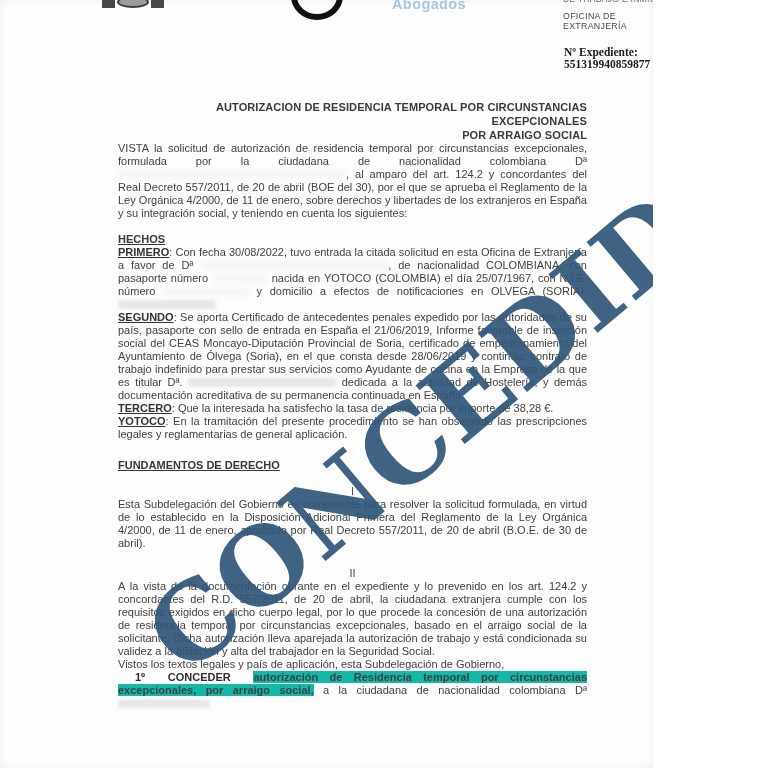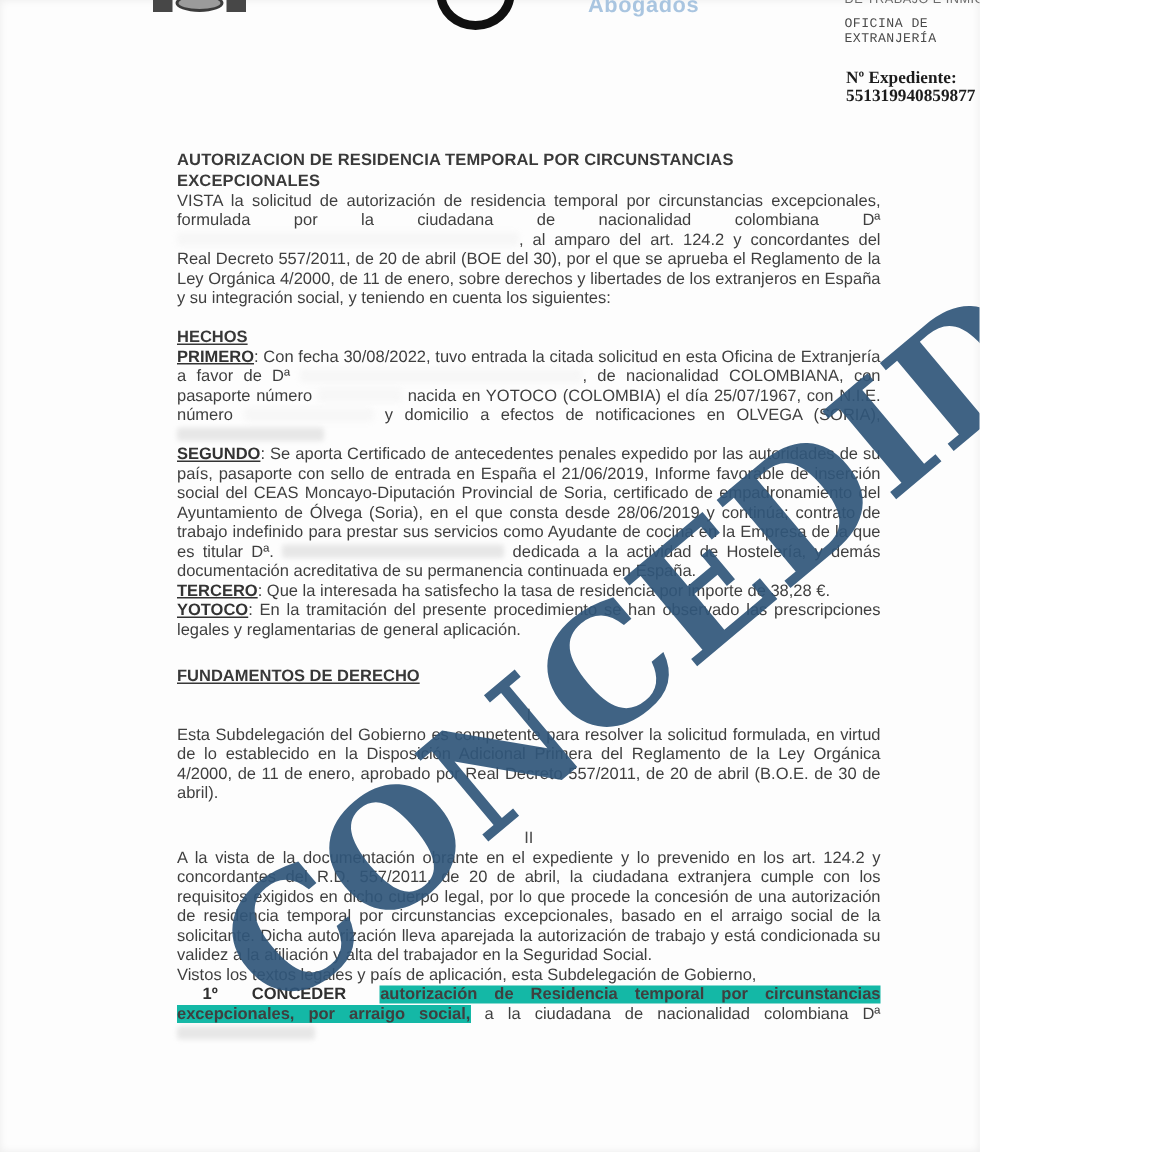--- a/index.html
+++ b/index.html
@@ -15,27 +15,27 @@
   .emblem-frag .col.left { left:0; }
   .emblem-frag .col.right { left:49px; }
   .emblem-frag .shield { position:absolute; left:15px; top:0; width:32px; height:12px;
     border:2px solid #3c3c3c; border-radius:50%; background:#9b9b9b; box-sizing:border-box; }
   .ring-logo { position:absolute; left:291px; top:-28px; width:52px; height:48px;
     border:6px solid #101010; border-radius:50%; box-sizing:border-box; background:transparent; }
   .abogados { position:absolute; left:392px; top:-4px; font-size:14.5px; font-weight:bold;
     color:#a9c5e0; letter-spacing:.4px; }
   .hdr-clip { position:absolute; left:563px; top:0; width:190px; height:4px; overflow:hidden; }
   .hdr-clip .inner { margin-top:-6px; font-size:8.5px; color:#6b6b6b; letter-spacing:.3px; }
-  .hdr-office { position:absolute; left:563px; top:11px; font-size:8.8px; color:#4a4a4a; letter-spacing:.3px;font-family:Liberation Mono, monospace; }
+  .hdr-office { position:absolute; left:563px; top:11px; font-size:8.8px; color:#4a4a4a; letter-spacing:.3px; }
   .hdr-expediente { position:absolute; left:564px; top:46px;
     font-family:"Liberation Serif", serif; font-weight:bold; font-size:11.5px; color:#1c1c1c; }
 
   
   .content { position:absolute; left:118px; right:66px; top:0; }
-  .doc-title { margin:100px 0 0 0; text-align:left; font-size:11px; font-weight:bold;
+  .doc-title { margin:100px 0 0 0; text-align:right; font-size:11px; font-weight:bold;
     line-height:14px; color:#3a3a3a; letter-spacing:.1px; }
   p.just { margin:0; text-align:justify; font-size:11px; line-height:13px; }
   .mt-intro { margin-top:16px; }
   .heading { margin:0; text-align:left; font-size:11px; font-weight:bold; line-height:13px; color:#383838; }
   .heading span { text-decoration:underline; }
   .mt-hechos { margin-top:13px; }
   .mt-primero { margin-top:12px; }
   .mt-segundo { margin-top:10px; }
   .mt-tercero { margin-top:10px; }
   .mt-cuarto { margin-top:10px; }
@@ -82,20 +82,21 @@
   <div class="hdr-clip">
     <div class="inner">DE TRABAJO E INMIGRACIÓN</div>
   </div>
   <div class="hdr-office">OFICINA DE EXTRANJERÍA</div>
   <div class="hdr-expediente">Nº Expediente: 551319940859877</div>
 
   <div class="content">
 
     <div class="doc-title">
       <div>AUTORIZACION DE RESIDENCIA TEMPORAL POR CIRCUNSTANCIAS  EXCEPCIONALES</div>
+      <div>POR ARRAIGO SOCIAL</div>
     </div>
 
     <p class="just mt-intro"><span>VISTA la solicitud de autorización de residencia temporal por circunstancias excepcionales, formulada por la ciudadana de  nacionalidad colombiana Dª</span> <span class="redact ghost" style="width:228px"></span><span>, al amparo del art. 124.2 y concordantes del Real Decreto 557/2011, de 20 de abril (BOE del 30), por el que se aprueba el Reglamento de la Ley Orgánica 4/2000, de 11 de enero, sobre derechos y libertades de los extranjeros en España y su integración social,  y teniendo en cuenta los siguientes:</span></p>
 
     <p class="heading mt-hechos"><span>HECHOS</span></p>
 
     <p class="just mt-primero"><span class="lead">PRIMERO</span><span>: Con fecha 30/08/2022,  tuvo entrada la citada solicitud en esta Oficina de Extranjería a favor de Dª</span> <span class="redact ghost" style="width:188px"></span><span>, de nacionalidad COLOMBIANA, con  pasaporte número</span> <span class="redact ghost" style="width:56px"></span> <span>nacida en  YOTOCO (COLOMBIA) el día 25/07/1967, con  N.I.E. número</span> <span class="redact ghost" style="width:86px"></span> <span>y domicilio a efectos de notificaciones en OLVEGA (SORIA),</span> <span class="redact faint" style="width:98px"></span></p>
 
     <p class="just mt-segundo"><span class="lead">SEGUNDO</span><span>: Se aporta Certificado de antecedentes penales expedido por las autoridades de su país, pasaporte con sello de entrada en España el 21/06/2019, Informe favorable de inserción social del CEAS Moncayo-Diputación Provincial de Soria, certificado de empadronamiento del Ayuntamiento de Ólvega (Soria),  en el que consta desde 28/06/2019 y continúa; contrato de trabajo indefinido para prestar sus servicios como Ayudante de cocina en la Empresa de la que es titular Dª.</span> <span class="redact faint" style="width:148px"></span> <span>dedicada a la actividad de Hostelería, y demás documentación acreditativa de su permanencia continuada en España.</span></p>
 

